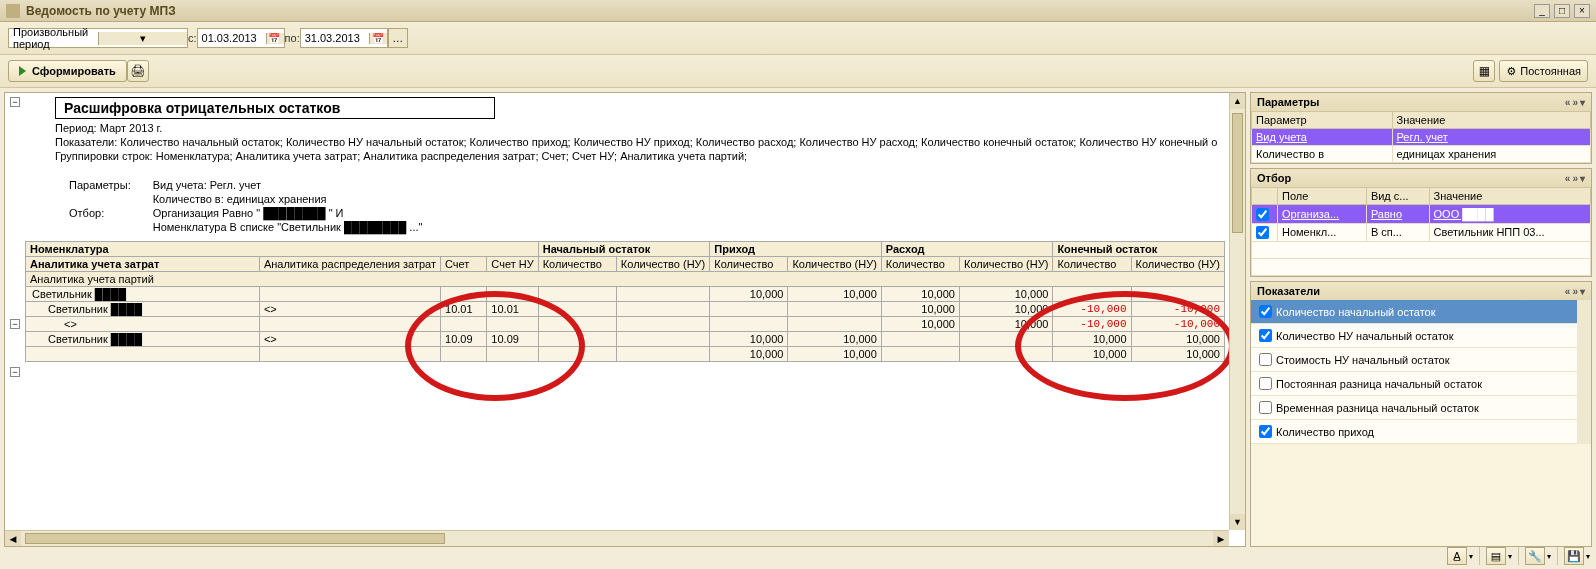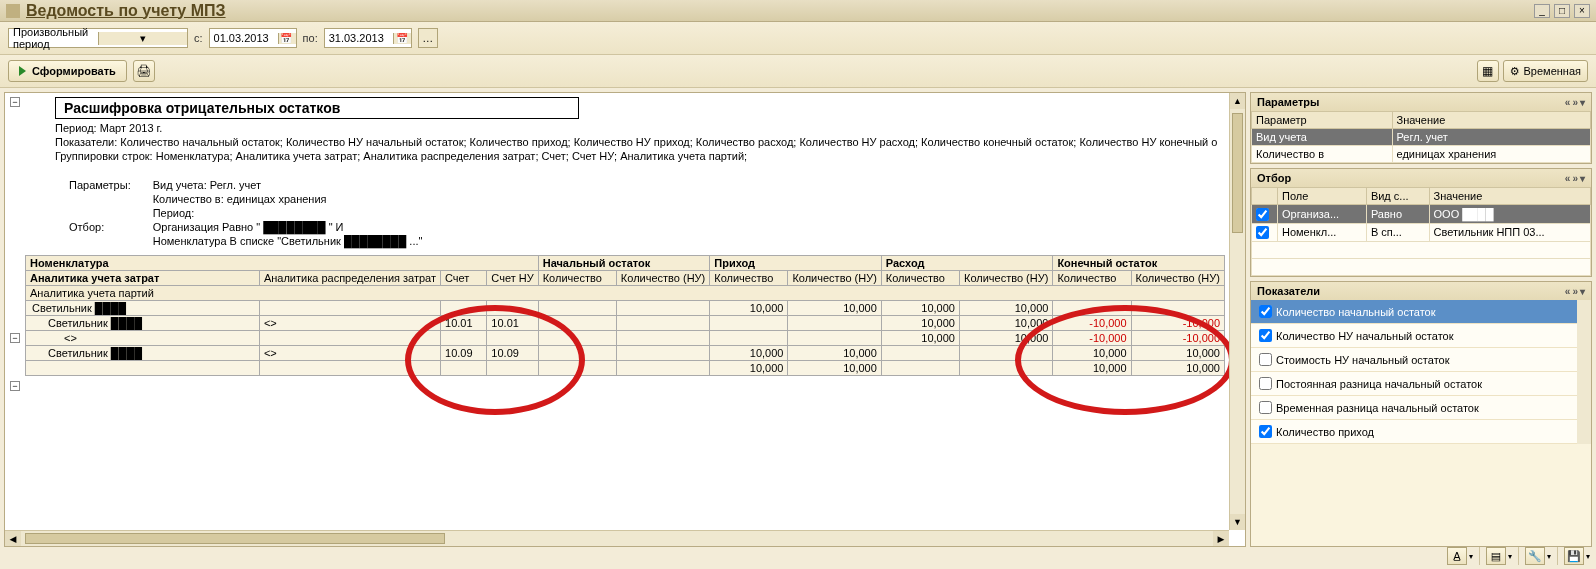--- a/index.html
+++ b/index.html
@@ -12,25 +12,25 @@
     overflow: hidden;
   }
   .window { width: 1596px; height: 569px; background: #f3ecd8; position: relative; }
   .titlebar {
     height: 22px;
     background: linear-gradient(#e8dfc4, #d8cda8);
     border-bottom: 1px solid #b8ab84;
     display: flex; align-items: center; padding: 0 6px;
   }
   .titlebar .icon { width: 14px; height: 14px; background: #c0b080; margin-right: 6px; }
-  .titlebar .title { font-weight: bold; font-size: 16px; color: #5a4a20; text-decoration: underline;}
+  .titlebar .title { font-weight: bold; font-size: 12px; color: #5a4a20;}
   .titlebar .win-btns { margin-left: auto; display: flex; gap: 4px;}
   .titlebar .win-btns span { width: 16px; height: 14px; border: 1px solid #999; background:#e8e0c8; text-align:center; line-height:12px; font-size:10px; cursor:pointer;}
   .toolbar1, .toolbar2 {
-    height: 30px; display:flex; align-items:center; padding: 16px 8px; gap:6px;
+    height: 30px; display:flex; align-items:center; padding: 16px 8px; 
     border-bottom: 1px solid #cfc4a0;
     background: linear-gradient(#f5eed8,#ede4c6);
   }
   .combo {
     display:flex; align-items:center; height:20px; border:1px solid #b0a478;
     background:#fff; width:180px;
   }
   .combo span { flex:1; padding:0 4px;}
   .combo .dd { width:16px; text-align:center; border-left:1px solid #b0a478; background:#f0e8cc;}
   .lbl { color:#333;}
@@ -55,45 +55,45 @@
   .report-pane { flex:1; background:#fff; border:1px solid #b8ab84; margin:4px; position:relative; overflow:hidden;}
   .report-body { position:absolute; inset:0 16px 16px 0; overflow:hidden; padding: 4px 4px 4px 20px;}
   .scroll-v { position:absolute; right:0; top:0; bottom:16px; width:16px; background:#efe8d0; border-left:1px solid #cfc4a0;}
   .scroll-v .thumb{ position:absolute; left:2px; right:2px; top:20px; height:120px; background:#d6caa0; border:1px solid #b0a478;}
   .scroll-v .arr{ position:absolute;left:0;right:0;height:16px;background:#e6ddc0;text-align:center;line-height:16px;font-size:9px;}
   .scroll-h { position:absolute; left:0; right:16px; bottom:0; height:16px; background:#efe8d0; border-top:1px solid #cfc4a0;}
   .scroll-h .thumb{ position:absolute; top:2px; bottom:2px; left:20px; width:420px; background:#d6caa0; border:1px solid #b0a478;}
   .scroll-h .arr{ position:absolute;top:0;bottom:0;width:16px;background:#e6ddc0;text-align:center;line-height:16px;font-size:9px;}
   .report-body h3 {
     margin:0 0 2px 30px; padding:2px 8px; font-size:14px; font-weight:bold;
-    background:#fff; border:1px solid #000; display:inline-block; width:524px;
+    background:#fff; border:1px solid #000; display:inline-block; width:440px;
   }
   .meta { margin-left:30px; font-size:11px; line-height:14px; color:#000;}
   .meta .wide{ white-space:nowrap;}
   .params-sec { margin:14px 0 4px 30px;}
   .params-sec table td{ padding:0 8px 0 12px; vertical-align:top;}
   .params-sec .thead{ font-weight:normal;}
   .rtable { border-collapse: collapse; margin-top:6px; margin-left:0; table-layout:fixed;}
   .rtable td, .rtable th { border:1px solid #aaa; padding:1px 4px; font-size:11px; font-weight:normal; text-align:left; vertical-align:top; overflow:hidden; white-space:nowrap;}
   .rtable thead th { background:#f5edd4; font-weight:bold;}
-  .rtable .neg { color:#c00;}
+  .rtable .neg { color:#c00;font-family:Liberation Mono, monospace;}
   .rtable .r { text-align:right;}
   .rtable .sub { background:#f9f4e3;}
   .rtable .tot { background:#f3eacb; font-weight:bold;}
   .tree-collapse{ position:absolute; left:2px; width:16px; display:flex; flex-direction:column; align-items:center;}
   .tree-collapse .box{ width:10px; height:10px; border:1px solid #888; background:#fff; text-align:center; line-height:8px; font-size:9px; cursor:pointer; margin-bottom:2px;}
   .side-pane { width: 342px; margin:4px 4px 4px 0; display:flex; flex-direction:column; gap:4px;}
   .panel { border:1px solid #b8ab84; background:#faf4de; display:flex; flex-direction:column;}
   .panel-title { background: linear-gradient(#eee5c6,#e5dab6); height:18px; display:flex; align-items:center; padding:0 6px; font-weight:bold;}
   .panel-title .pctrl{ margin-left:auto; display:flex; gap:2px;}
   .panel-title .pctrl span{ font-size:10px; cursor:pointer; color:#555;}
   .grid { width:100%; border-collapse:collapse;}
   .grid th { background:#f0e7ca; border:1px solid #cfc4a0; padding:2px 4px; text-align:left; font-weight:normal;}
   .grid td { border:1px solid #e6ddc0; padding:2px 4px; background:#fffdf5;}
-  .grid .sel td { background:#737373; color:#fff;}
+  .grid .sel td { background:#8b5cf6; color:#fff;text-decoration:underline;}
   .grid input[type=checkbox]{ margin:0 4px 0 0; vertical-align:middle;}
   .chk { display:flex; align-items:center; padding:2px 4px; border-bottom:1px solid #eee3c4; background:#fffdf5;}
   .chk.sel{ background:#5b8fc7; color:#fff;}
   .chk input{ margin-right:4px;}
   .panel .vscroll { width:14px; background:#efe8d0;}
   .panel-body{ display:flex;}
   .panel-list{ flex:1;}
   .ellipse{
     position:absolute; border:6px solid #d21919; border-radius:50%;
     pointer-events:none; background:transparent;
@@ -140,21 +140,21 @@
   <div class="toolbar2">
     <div class="btn">
       <span class="tri"></span>
       <b>Сформировать</b>
     </div>
     <div class="iconbtn">🖨</div>
     <div class="right-tools">
       <div class="iconbtn">▦</div>
       <div class="settings-btn">
         <span>⚙</span>
-        <span>Временная</span>
+        <span>Постоянная</span>
       </div>
     </div>
   </div>
 
   <div class="main-area">
 
     <div class="report-pane">
       <div class="report-body">
         <div class="tree-collapse" style="top:4px;">
           <div class="box">−</div>
@@ -168,24 +168,20 @@
         <div class="params-sec">
           <table>
             <tbody>
                 <tr>
                   <td class="thead">Параметры:</td>
                 <td>Вид учета: Регл. учет</td>
                 </tr>
             <tr>
                   <td></td>
                   <td>Количество в: единицах хранения</td>
-                </tr>
-            <tr>
-                  <td></td>
-                  <td>Период:</td>
                 </tr>
             <tr>
                   <td class="thead">Отбор:</td>
                 <td>Организация Равно " ████████ " И</td>
                 </tr>
             <tr>
                   <td></td>
                   <td>Номенклатура В списке "Светильник ████████ ..."</td>
                 </tr>
           </tbody>

